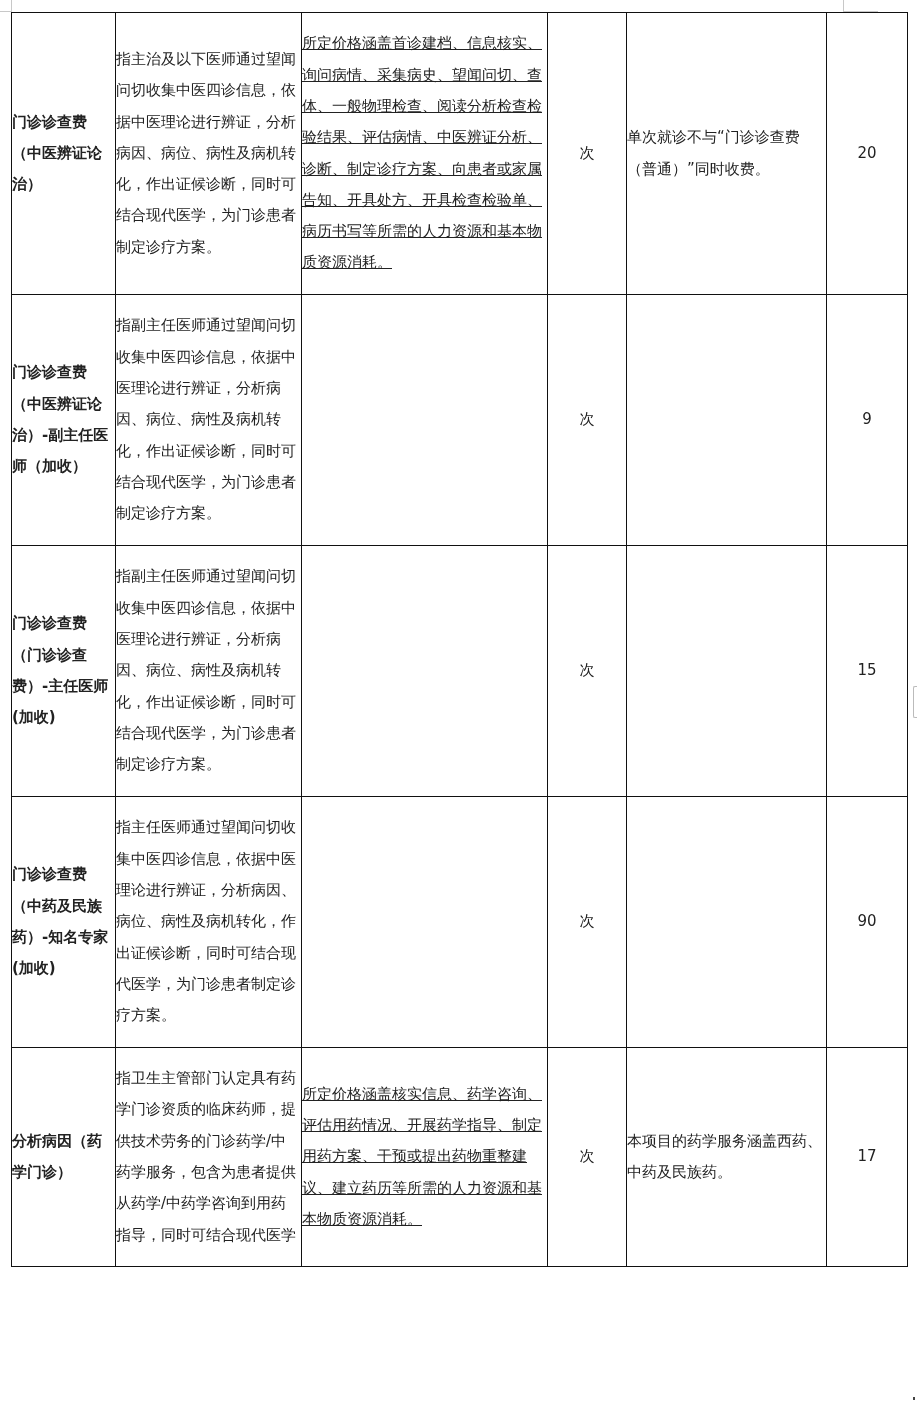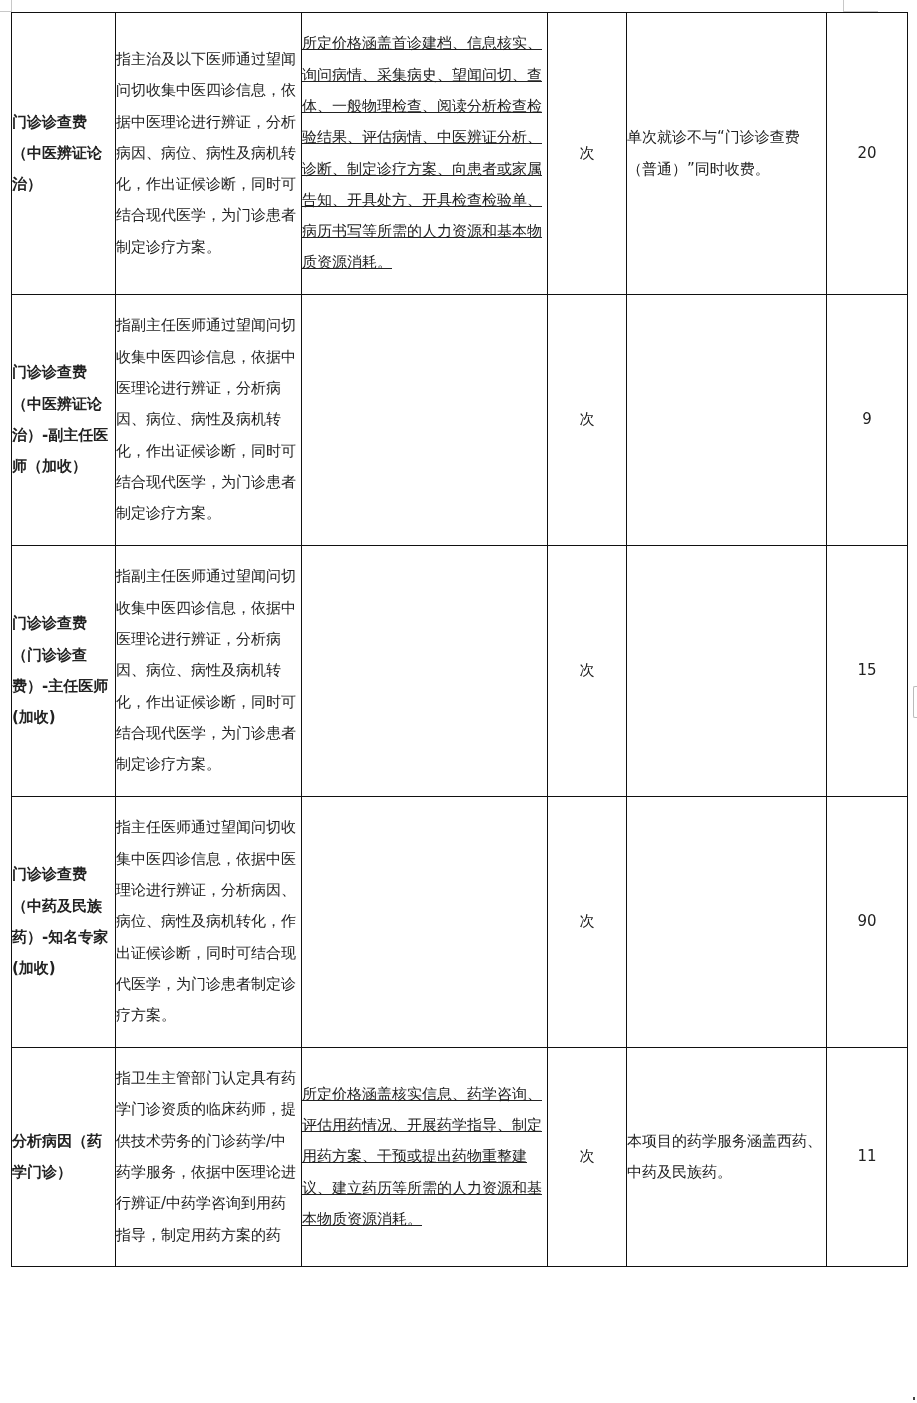--- a/index.html
+++ b/index.html
@@ -103,25 +103,25 @@
       <td class="c-note">
           <span class="cell-text"></span>
         </td>
       <td class="c-price"><span>90</span></td>
     </tr>
     <tr style="height:219px">
       <td class="c-name">
           <span class="cell-text">分析病因（药学门诊）</span>
         </td>
       <td class="c-desc">
-          <span class="cell-text">指卫生主管部门认定具有药学门诊资质的临床药师，提供技术劳务的门诊药学/中药学服务，依据中医理论进行辨证/中药学咨询到用药指导，制定用药方案的药</span>
+          <span class="cell-text">指卫生主管部门认定具有药学门诊资质的临床药师，提供技术劳务的门诊药学/中药学服务，包含为患者提供从药学/中药学咨询到用药指导，同时可结合现代医学</span>
         </td>
       <td class="c-scope">
           <span class="cell-text">所定价格涵盖核实信息、药学咨询、评估用药情况、开展药学指导、制定用药方案、干预或提出药物重整建议、建立药历等所需的人力资源和基本物质资源消耗。</span>
         </td>
       <td class="c-unit"><span>次</span></td>
       <td class="c-note">
           <span class="cell-text">本项目的药学服务涵盖西药、中药及民族药。</span>
         </td>
-      <td class="c-price"><span>11</span></td>
+      <td class="c-price"><span>17</span></td>
     </tr>
   </tbody>
 </table>
 
 </body></html>

